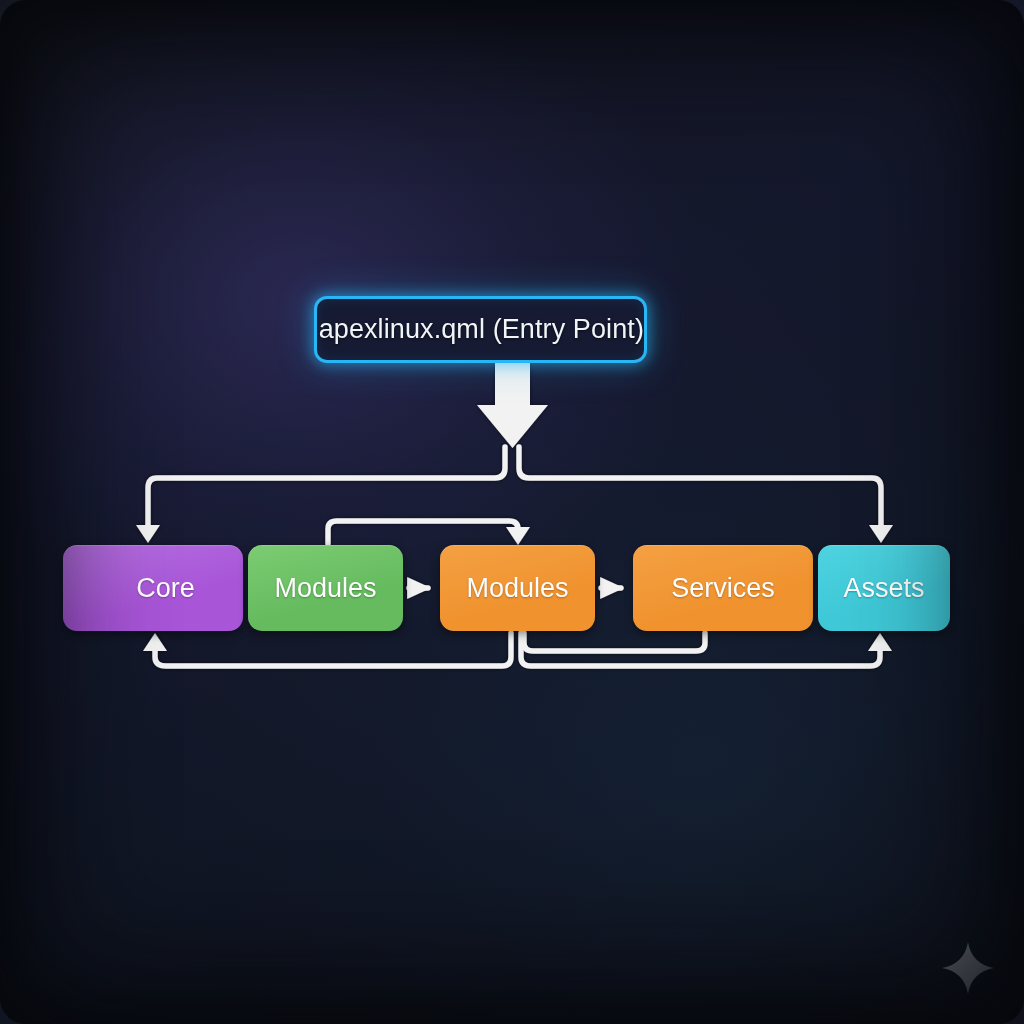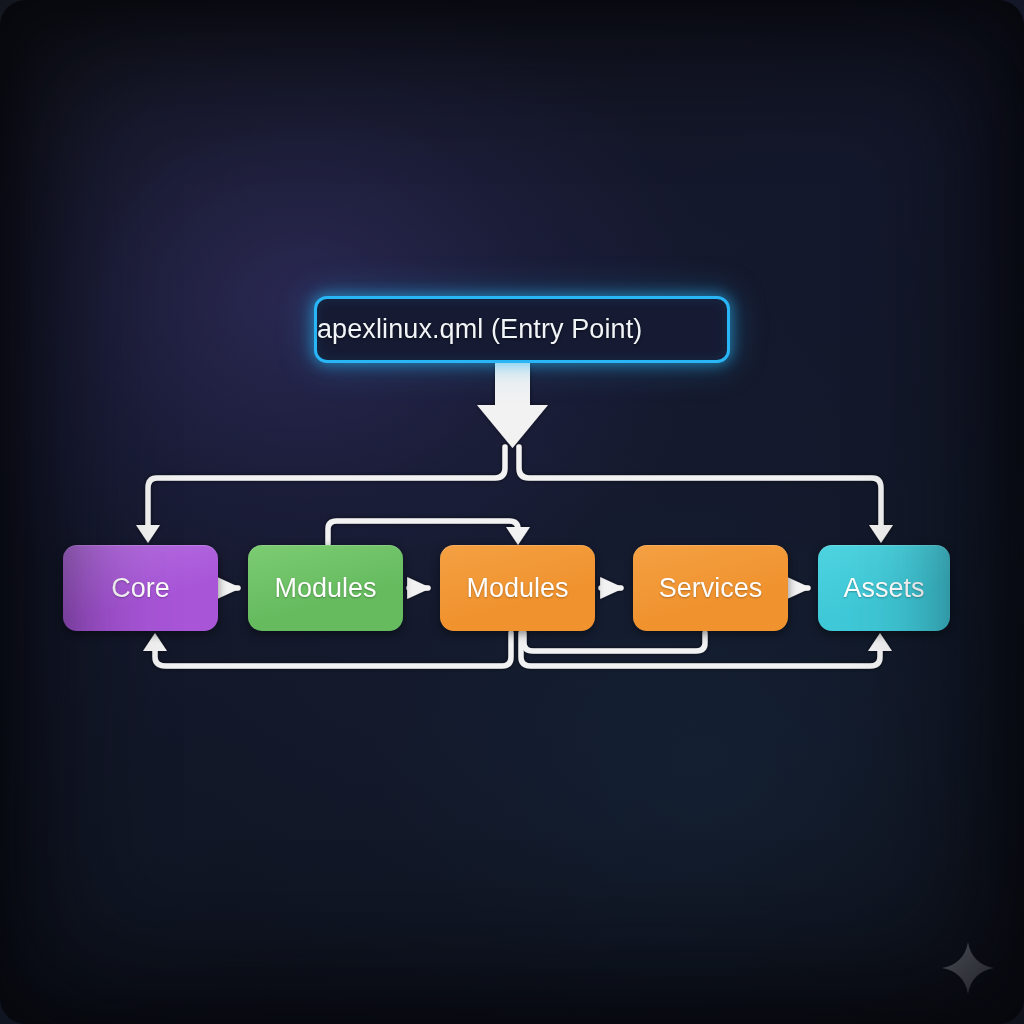--- a/index.html
+++ b/index.html
@@ -45,29 +45,29 @@
     width: 1024px;
     height: 1024px;
     pointer-events: none;
   }
 
   
   .entry-node {
     position: absolute;
     left: 314px;
     top: 296px;
-    width: 416px;
+    width: 333px;
     height: 67px;
     box-sizing: border-box;
     border: 3px solid #29b6f6;
     border-radius: 13px;
     background: #161b33;
     display: flex;
     align-items: center;
-    justify-content: flex-start;
+    justify-content: flex-end;
     box-shadow:
       0 0 14px 2px rgba(41,182,246,0.55),
       0 0 34px 6px rgba(41,182,246,0.22),
       inset 0 0 12px rgba(41,182,246,0.10);
   }
   .entry-label {
     color: #f2f5f8;
     font-size: 27px;
     letter-spacing: 0.1px;
     white-space: nowrap;
@@ -144,33 +144,33 @@
 
       <path d="M 143 651 L 155 633 L 167 651 Z" fill="#f2f2f2" stroke="none"></path>
       <path d="M 868 651 L 880 633 L 892 651 Z" fill="#f2f2f2" stroke="none"></path>
     </g>
   </svg>
 
   <div class="entry-node" style="border-color: rgb(41, 182, 246); background: rgb(22, 27, 51);">
     <span class="entry-label" style="color: rgb(242, 245, 248);">apexlinux.qml (Entry Point)</span>
   </div>
 
-  <div class="node" id="node-core" style="left: 63px; width: 155px; background: linear-gradient(165deg, rgb(181, 111, 224) 0%, rgb(168, 85, 216) 62%, rgb(168, 85, 216) 100%);">
+  <div class="node" id="node-core" style="left: 63px; width: 155px; background: linear-gradient(165deg, rgb(181, 111, 224) 0%, rgb(168, 85, 216) 62%, rgb(168, 85, 216) 100%); padding-left: 25px;">
     <span class="node-label">Core</span>
   </div>
 
   <div class="node" id="node-modules1" style="left: 248px; width: 155px; background: linear-gradient(165deg, rgb(124, 204, 114) 0%, rgb(102, 187, 95) 62%, rgb(102, 187, 95) 100%);">
     <span class="node-label">Modules</span>
   </div>
 
   <div class="node" id="node-modules2" style="left: 440px; width: 155px; background: linear-gradient(165deg, rgb(244, 160, 67) 0%, rgb(240, 147, 47) 62%, rgb(240, 147, 47) 100%);">
     <span class="node-label">Modules</span>
   </div>
 
-  <div class="node" id="node-services" style="left: 633px; width: 155px; background: linear-gradient(165deg, rgb(244, 160, 67) 0%, rgb(240, 147, 47) 62%, rgb(240, 147, 47) 100%);">
+  <div class="node" id="node-services" style="left: 633px; width: 180px; background: linear-gradient(165deg, rgb(244, 160, 67) 0%, rgb(240, 147, 47) 62%, rgb(240, 147, 47) 100%);">
     <span class="node-label">Services</span>
   </div>
 
   <div class="node" id="node-assets" style="left: 818px; width: 132px; background: linear-gradient(165deg, rgb(78, 211, 224) 0%, rgb(63, 200, 215) 62%, rgb(63, 200, 215) 100%);">
     <span class="node-label">Assets</span>
   </div>
 
   <svg class="sparkle" viewBox="0 0 54 54">
     <path d="M27 1 C29.4 15.6 38.4 24.6 53 27 C38.4 29.4 29.4 38.4 27 53 C24.6 38.4 15.6 29.4 1 27 C15.6 24.6 24.6 15.6 27 1 Z" fill="#a8acb5"></path>
   </svg>

